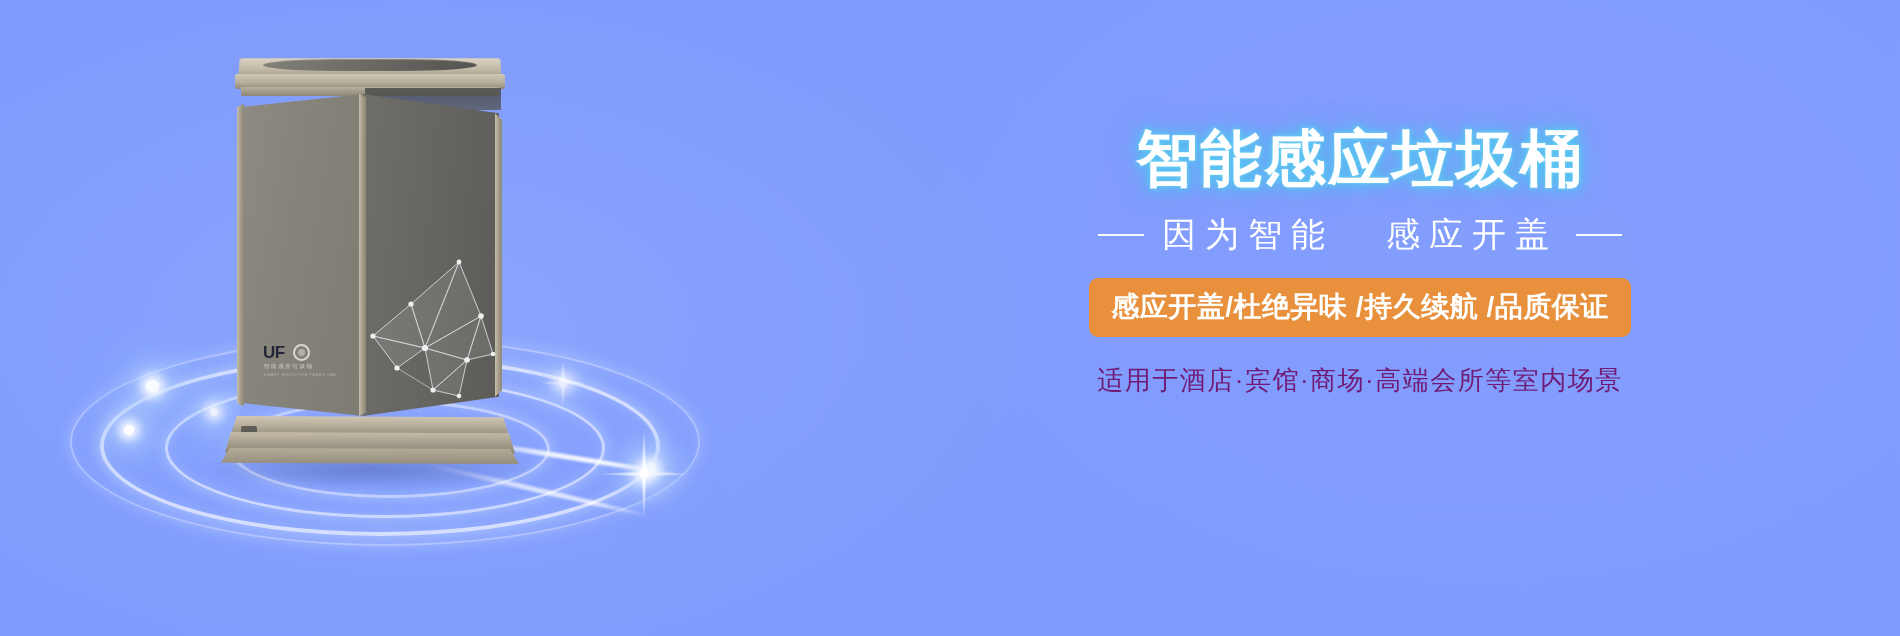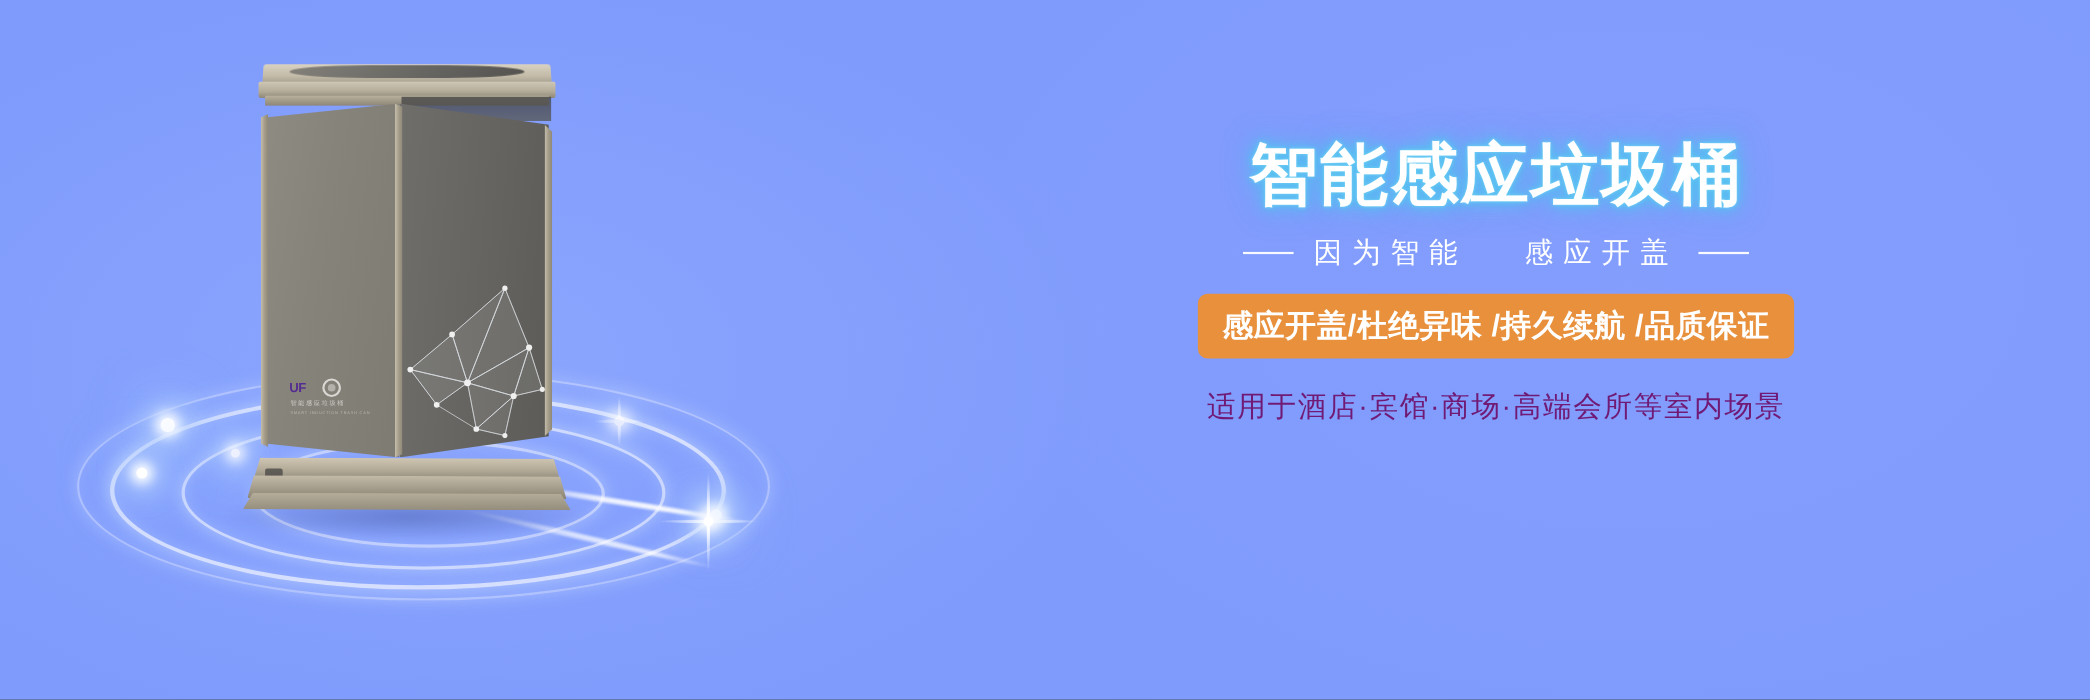--- a/index.html
+++ b/index.html
@@ -146,21 +146,21 @@
   
   .netgfx{ position:absolute; left:128px; top:150px; width:138px; height:170px; overflow:hidden; opacity:.9;}
 
   
   .logo{
     position:absolute; left:28px; top:250px; width:82px; height:46px;
     opacity:.85;
   }
   .logo-text{
     font-family:"Liberation Sans",sans-serif;
-    font-size:12px; font-weight:700; color:#4c1d95; letter-spacing:-.5px;
+    font-size:17px; font-weight:700; color:#0f172a; letter-spacing:-.5px;
     line-height:17px;
   }
   .logo-ring{
     position:absolute; left:30px; top:0px; width:17px; height:17px;
     border:2.4px solid #e9e7e2; border-radius:50%;
   }
   .logo-ring::after{
     content:""; position:absolute; left:3px; top:3px; width:7px; height:7px;
     background:#bdbab4; border-radius:50%;
   }
@@ -220,21 +220,21 @@
       0 0 5px #63c8f2,
       0 0 10px #52c0f0,
       0 0 17px rgba(82,192,240,.85),
       0 0 28px rgba(82,192,240,.55);
   }
 
   .subline{
     margin-top:14px;
     text-align:center;
     color:#ffffff;
-    font-size:26px;
+    font-size:34px;
     font-weight:400;
     letter-spacing:9px;
     white-space:nowrap;
     display:flex;
     align-items:center;
     justify-content:center;
     gap:18px;
   }
   .dash{
     display:inline-block;

